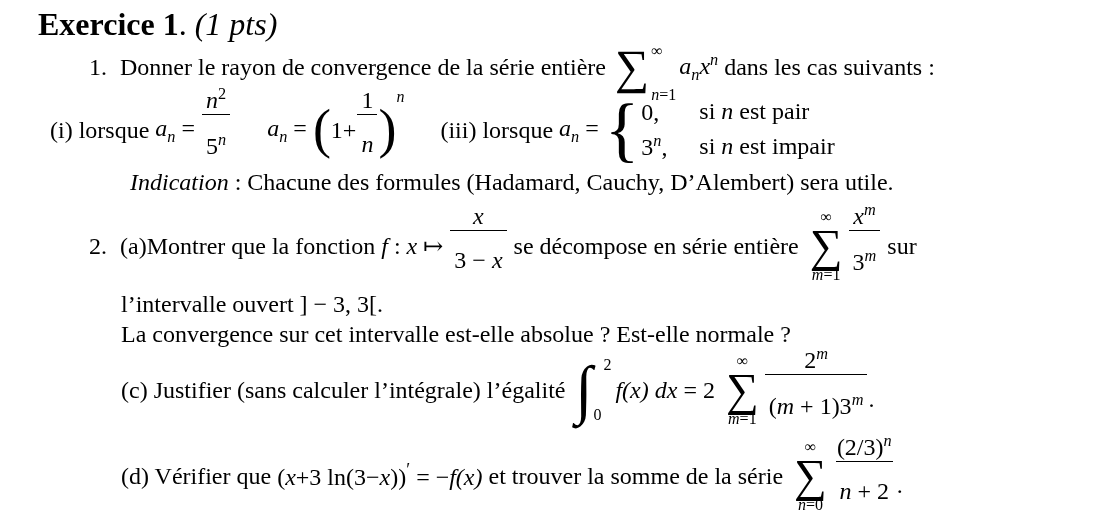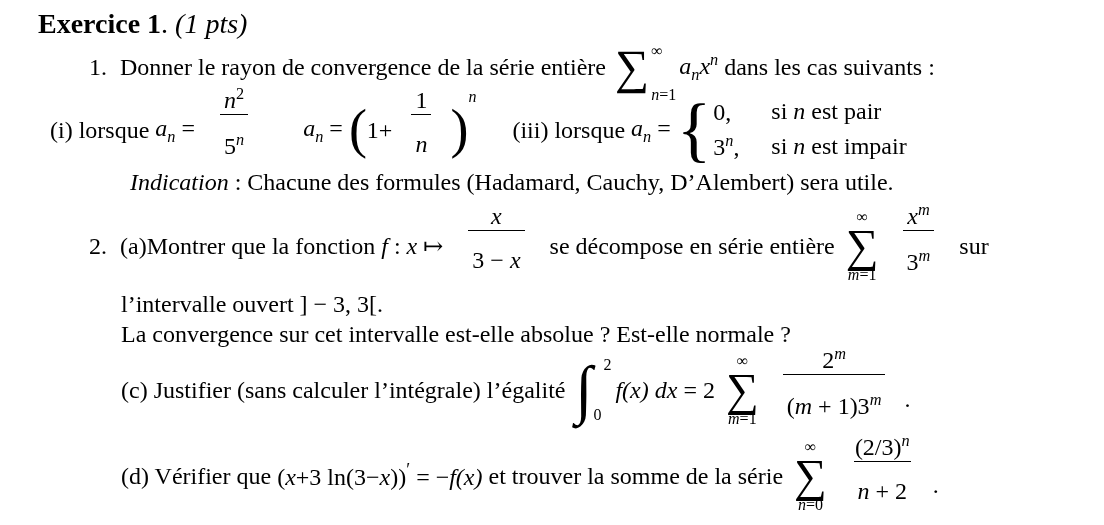--- a/index.html
+++ b/index.html
@@ -10,21 +10,21 @@
   .page span{white-space:pre;}
   .line{position:absolute;display:flex;align-items:center;line-height:1.2;}
   .bold{font-weight:700;}
   .it{font-style:italic;}
   .mi{font-style:italic;}
   .qnum{margin-right:13px;}
   sub,sup{font-size:0.68em;}
   .prime{font-size:0.75em;}
   
   .frac{display:inline-flex;flex-direction:column;align-items:center;text-align:center;
-        vertical-align:middle;line-height:1.12;margin:0 19px;}
+        vertical-align:middle;line-height:1.12;margin:0 1px;}
   .frac .num{padding:0 4px;}
   .frac .den{border-top:1.4px solid #000;padding:16px 4px;}
   
   .isum{display:inline-flex;align-items:center;margin:0 3px;}
   .isum .sigma{font-size:48px;line-height:0.85;}
   .rlims{display:inline-flex;flex-direction:column;justify-content:space-between;
          height:60px;font-size:16px;transform:translateY(6px);margin-left:2px;line-height:1;}
   
   .dsum{display:inline-flex;flex-direction:column;align-items:center;margin:0 5px;line-height:1;}
   .dsum .lim{font-size:16px;line-height:1;margin:1px 0;}
@@ -41,21 +41,21 @@
   .ccond{margin-left:16px;}
   
   .intwrap{display:inline-flex;align-items:center;margin:0 4px;}
   .intglyph{font-size:62px;line-height:0.9;transform:scaleY(1.05);}
   .ilims{display:inline-flex;flex-direction:column;justify-content:space-between;
          height:66px;font-size:16px;line-height:1;margin-left:1px;}
   .ilims .iup{padding-left:10px;}
   .period{transform:translateY(9px);}
   .g{display:inline-block;}
   
-  .l-header{left:38px;top:8px;height:32px;font-size:28px;}
+  .l-header{left:38px;top:8px;height:32px;font-size:32px;}
   .l-q1{left:89px;top:37px;height:60px;}
   .l-cases{left:50px;top:94px;height:72px;gap:36px;}
   .l-indic{left:130px;top:166px;height:32px;}
   .l-q2a{left:89px;top:203px;height:86px;}
   .l-int1{left:121px;top:288px;height:32px;align-items:center;}
   .l-int2{left:121px;top:318px;height:32px;}
   .l-q2c{left:121px;top:349px;height:82px;}
   .l-q2d{left:121px;top:431px;height:90px;}
 </style>
 </head>

